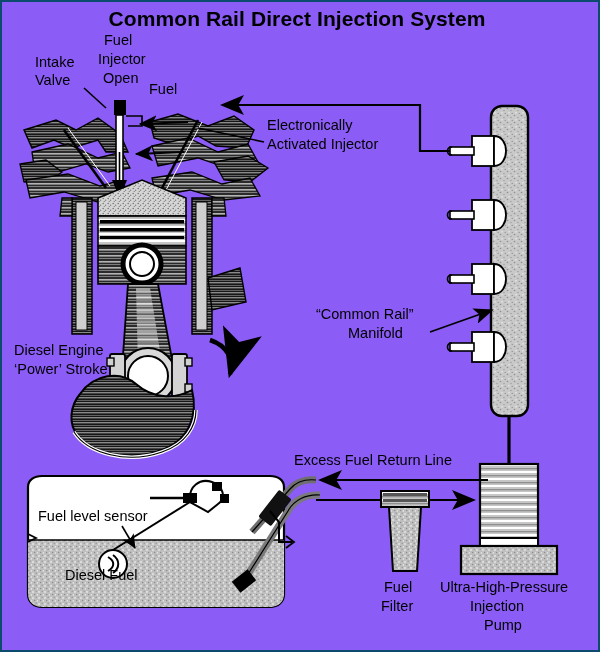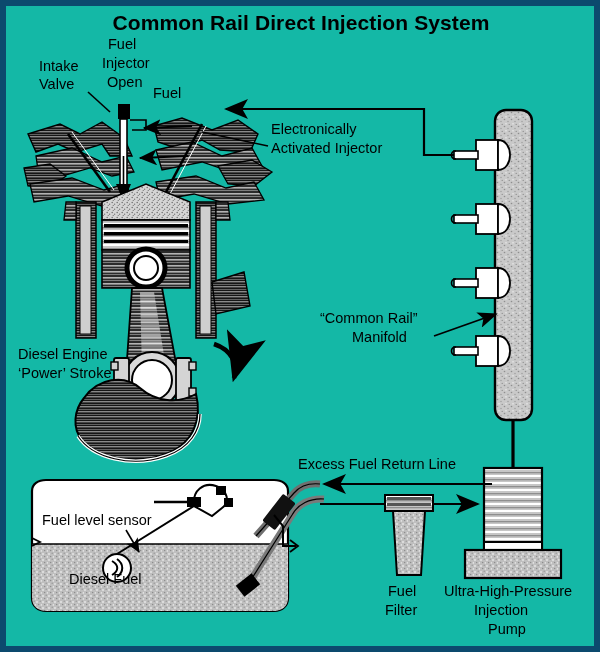--- a/index.html
+++ b/index.html
@@ -1,18 +1,18 @@
 <!DOCTYPE html>
 <html><head>
 <meta charset="utf-8">
 <style>
   html,body{margin:0;padding:0;background:#ffffff;}
   body{width:600px;height:652px;font-family:"Liberation Sans",sans-serif;}
   #frame{position:relative;width:600px;height:652px;box-sizing:border-box;
-         border:6px solid #0c4a6e;background:#14b8a6;overflow:hidden;}
+         border:2px solid #0c4a6e;background:#8b5cf6;overflow:hidden;}
   #stage{position:absolute;left:0;top:0;width:590px;height:642px;}
   svg{display:block;}
   .lbl{font-family:"Liberation Sans",sans-serif;fill:#000;}
   .t-title{font-size:21px;font-weight:bold;letter-spacing:.1px;}
   .t-main{font-size:14.5px;}
 </style>
 </head>
 <body>
 
 <div id="frame">

